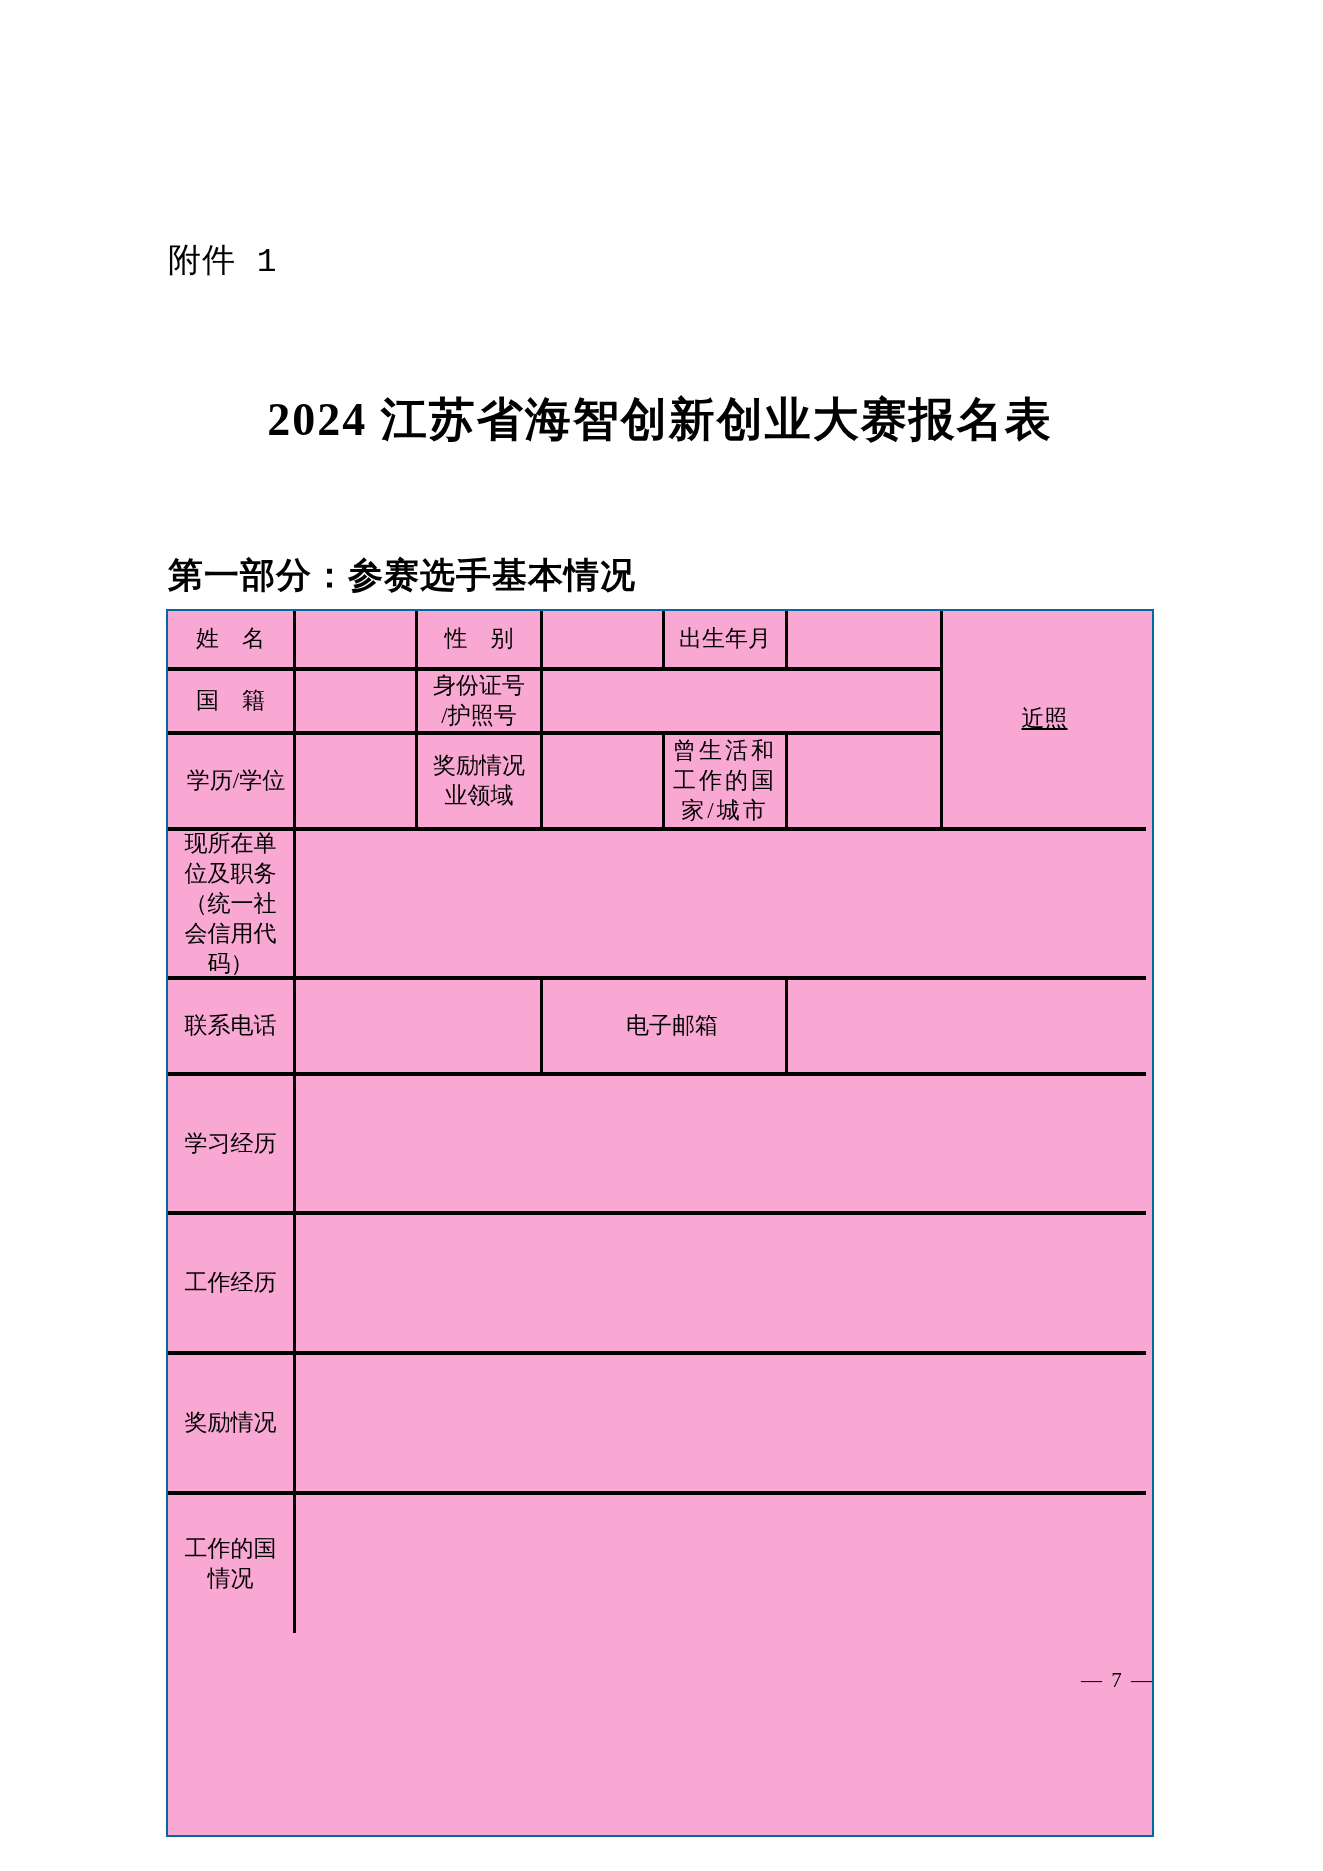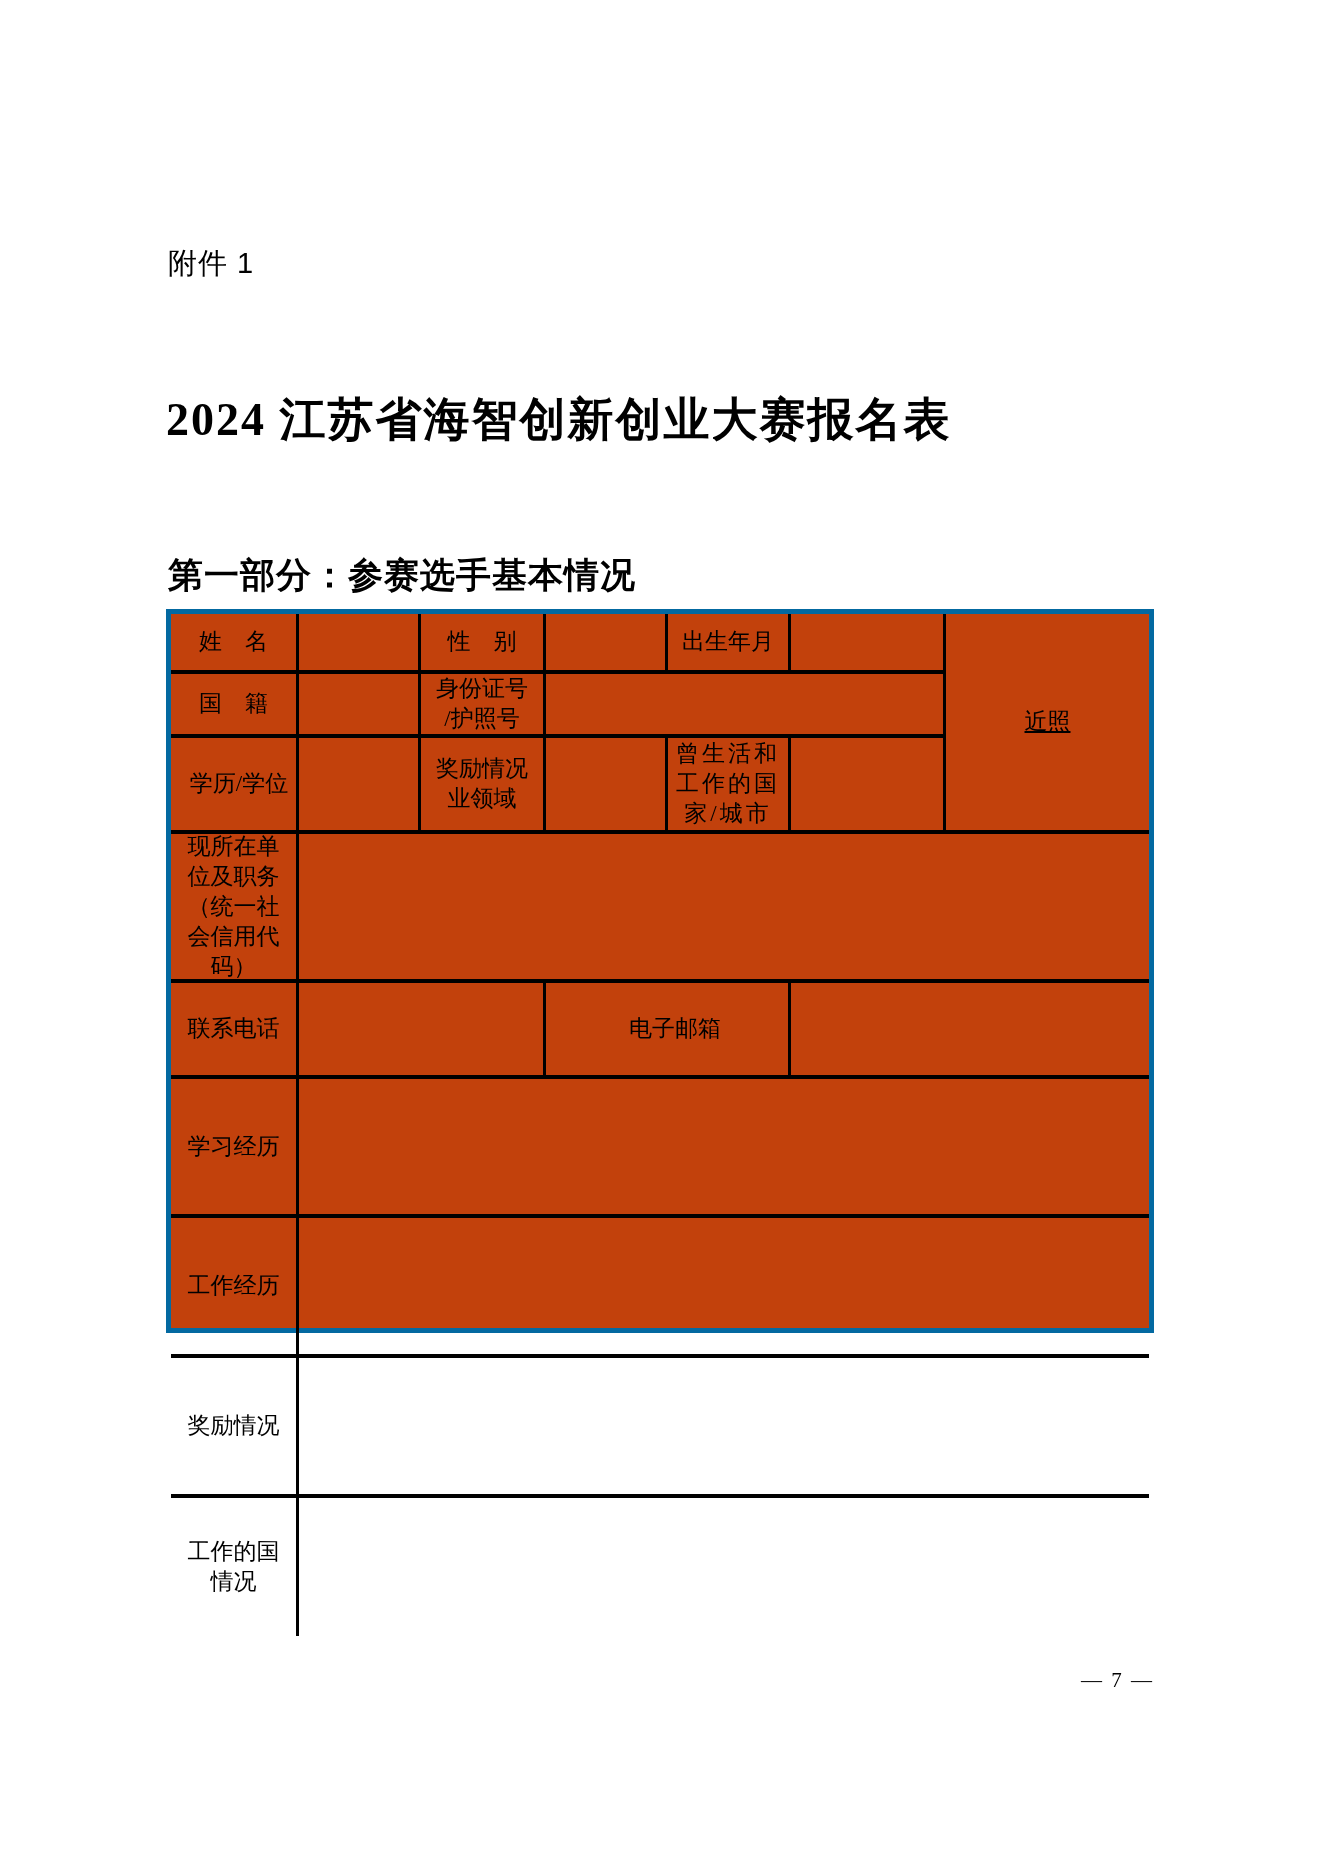--- a/index.html
+++ b/index.html
@@ -13,31 +13,31 @@
     height: 1871px;
     background: #ffffff;
     color: #000000;
     font-family: "Liberation Serif", "DejaVu Serif", serif;
     overflow: hidden;
   }
   .attachment {
     position: absolute;
     left: 168px;
     top: 245px;
-    font-family: Liberation Sans, sans-serif;
-    font-size: 29px;
+    font-family: Liberation Mono, monospace;
+    font-size: 33px;
     line-height: 36px;
     letter-spacing: 1px;
   }
   .doc-title {
     position: absolute;
     left: 166px;
     top: 392px;
     width: 988px;
-    text-align: left;
+    text-align: center;
     font-family: "Liberation Serif", "DejaVu Serif", serif;
     font-weight: bold;
     font-size: 46px;
     line-height: 56px;
     letter-spacing: 2px;
     white-space: nowrap;
   }
   .section-heading {
     position: absolute;
     left: 168px;
@@ -46,27 +46,27 @@
     font-weight: bold;
     font-size: 35px;
     line-height: 38px;
     letter-spacing: 1px;
   }
   .form-table {
     position: absolute;
     left: 166px;
     top: 609px;
     width: 988px;
-    height: 724px;
+    height: 1228px;
     box-sizing: border-box;
-    border: 5px solid #0369a1;
+    border: 2px solid #0369a1;
     display: grid;
     grid-template-columns: 128px 122px 125px 122px 123px 155px 203px;
     grid-template-rows: 60px 64px 96px 149px 96px 139px 140px 140px 138px;
-    background: #c2410c;
+    background: #f9a8d4;
   }
   .cell {
     box-sizing: border-box;
     border-right: 3px solid #000;
     border-bottom: 4px solid #000;
     display: flex;
     align-items: center;
     justify-content: center;
   }
   .cell.no-r { border-right: none; text-decoration: underline; }

